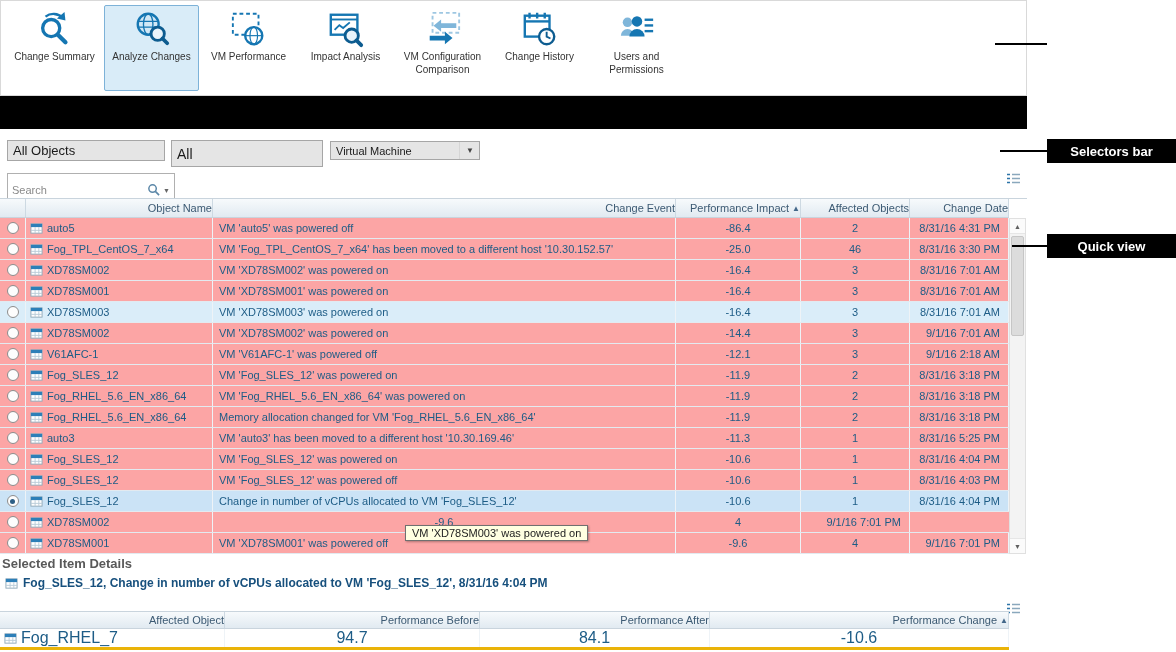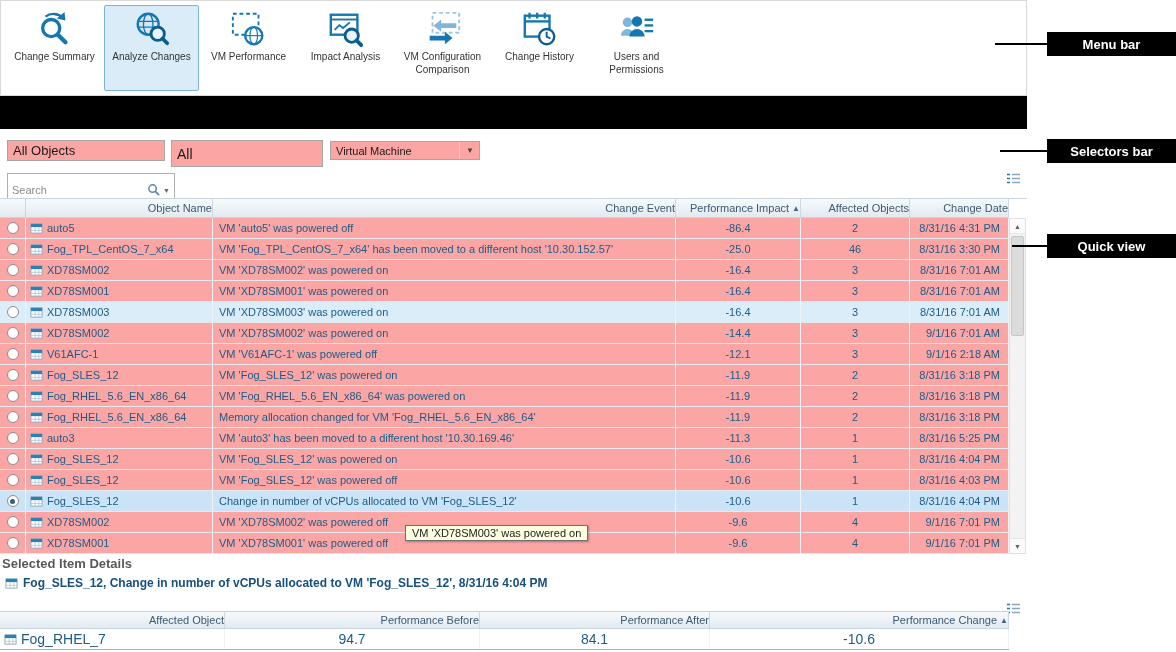--- a/index.html
+++ b/index.html
@@ -12,21 +12,21 @@
   .menu-item{width:95px;min-height:86px;margin:1px;padding:3px 2px;display:flex;flex-direction:column;
              align-items:center;gap:2px;border:1px solid transparent;border-radius:2px;cursor:pointer}
   .menu-item.selected{background:#d9ecf8;border-color:#7db2d8}
   .mi-icon{width:40px;height:40px;display:flex;align-items:center;justify-content:center}
   .mi-label{font-size:10px;color:#333;text-align:center;line-height:1.25}
 
   
   .blackbar{position:absolute;left:0;top:96px;width:1027px;height:33px;background:#000}
 
   
-  .combo{position:absolute;background:#fca5a5;border:1px solid #a6a6a6;display:flex;align-items:center;
+  .combo{position:absolute;background:#e5e5e5;border:1px solid #a6a6a6;display:flex;align-items:center;
          padding:0 5px;color:#1a1a1a;cursor:pointer;white-space:nowrap}
   .combo-scope{left:7px;top:140px;width:158px;height:21px;font-size:13px}
   .combo-group{left:171px;top:140px;width:152px;height:27px;font-size:14px}
   .combo-type{left:330px;top:141px;width:150px;height:19px;font-size:11px}
   .combo .caret{margin-left:auto;color:#444;font-size:8px;border-left:1px solid #d5d5d5;
                 padding-left:6px;height:100%;display:flex;align-items:center}
 
   
   .searchbox{position:absolute;left:7px;top:173px;width:168px;height:20px;border:1px solid #b0b0b0;
              background:#fff;display:flex;align-items:center;padding:16px 4px;font-size:11px;color:#8a8a8a;cursor:text}
@@ -75,22 +75,22 @@
 
   
   .details-heading{position:absolute;left:2px;top:556px;font-size:13px;font-weight:bold;color:#595959}
   .details-item{position:absolute;left:5px;top:576px;display:flex;align-items:center;gap:5px;
                 font-size:12px;font-weight:bold;color:#17507d;white-space:nowrap}
 
   
   .btable{position:absolute;left:0;top:611px;width:1009px;background:#fff}
   .bhead{display:grid;grid-template-columns:225px 255px 230px 299px;height:18px;
          background:linear-gradient(#f7fafc,#e1eaf1);border-top:1px solid #c9d4dd;border-bottom:1px solid #c9d4dd}
-  .brow{display:grid;grid-template-columns:225px 255px 230px 299px;height:21px;font-size:14px;
-        color:#1d5c86;border-bottom:1px solid #eab308}
+  .brow{display:grid;grid-template-columns:225px 255px 230px 299px;height:21px;font-size:16px;
+        color:#1d5c86;border-bottom:3px solid #eab308}
 
   
   .ann-box{position:absolute;left:1047px;width:129px;height:24px;background:#000;color:#fff;
            display:flex;align-items:center;justify-content:center;font-size:13px;font-weight:bold}
   .ann-line{position:absolute;height:2px;background:#000}
   .ann-box-menu{top:32px}    .ann-line-menu{left:995px;top:43px;width:52px}
   .ann-box-sel{top:139px}    .ann-line-sel{left:1000px;top:150px;width:47px}
   .ann-box-quick{top:234px}  .ann-line-quick{left:1012px;top:245px;width:35px}
 </style>
 </head>
@@ -507,21 +507,20 @@
           <div class="c c-name">
             <span class="vm-ico">
               <svg width="13" height="13" viewBox="0 0 14 14">
                 <rect x="1" y="2" width="12" height="10" fill="#fff" stroke="#8fa8b8"></rect>
                 <rect x="1" y="2" width="12" height="3.5" fill="#2d7fb8"></rect>
                 <path d="M1 9 h12 M5.5 5.5 v6.5 M9.5 5.5 v6.5" stroke="#b9cbd8" stroke-width="1" fill="none"></path>
               </svg>
             </span>
             <span>XD78SM002</span>
           </div>
-          <div class="c c-event">VM 'XD78SM002' was powered off</div>
           <div class="c c-impact">-9.6</div>
           <div class="c c-aff">4</div>
           <div class="c c-date">9/1/16 7:01 PM</div>
         </div>
         <div class="qrow">
           <div class="c c-radio">
             <span class="radio"></span>
           </div>
           <div class="c c-name">
             <span class="vm-ico">
@@ -593,19 +592,18 @@
           </span>
           <span>Fog_RHEL_7</span>
         </div>
       <div class="c c-impact">94.7</div>
       <div class="c c-impact">84.1</div>
       <div class="c c-impact">-10.6</div>
     </div>
   </div>
 
   <div class="ann-line ann-line-menu"></div>
-  <div class="ann-box ann-box-menu">Menu bar</div>
   <div class="ann-line ann-line-sel"></div>
   <div class="ann-box ann-box-sel">Selectors bar</div>
   <div class="ann-line ann-line-quick"></div>
   <div class="ann-box ann-box-quick">Quick view</div>
 
 </div>
 
 </body></html>

